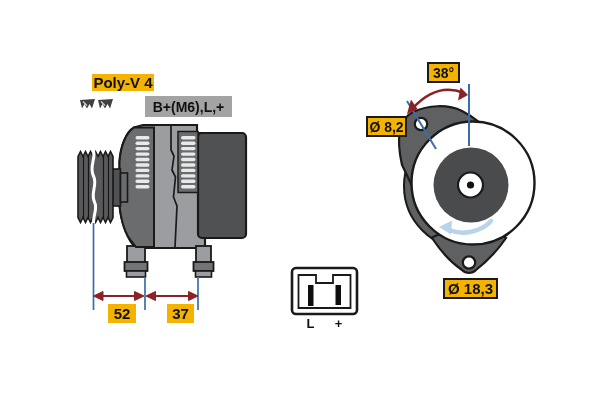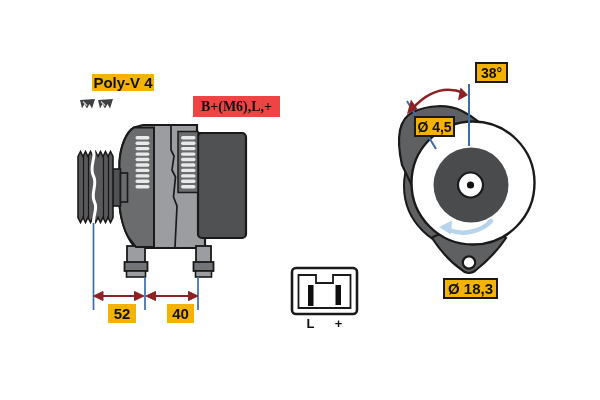--- a/index.html
+++ b/index.html
@@ -7,24 +7,24 @@
     position:relative;width:600px;height:400px;background:#ffffff;
     font-family:"Liberation Sans", sans-serif;overflow:hidden;
   }
   #drawing{position:absolute;left:0;top:0;}
   .lbl{
     position:absolute;display:flex;align-items:center;justify-content:center;
     font-weight:bold;color:#111;box-sizing:border-box;white-space:nowrap;
     line-height:1;
   }
   .yellow{background:#F5B301;}
-  .blue{background:#ef4444;font-family:Liberation Serif, serif;}
+  .blue{background:#a3a3a3;}
   .bordered{border:2px solid #1a1a1a;}
   .f15{font-size:15px;}
-  .f14{font-size:14px;margin-left:48px;}
+  .f14{font-size:14px;}
   .f13{font-size:13px;}
 </style>
 </head>
 <body>
 
 <div id="canvas">
 
 <svg id="drawing" width="600" height="400" viewBox="0 0 600 400">
 
   <g>
@@ -158,25 +158,25 @@
   </g>
 </svg>
 
 <div class="lbl yellow f15" style="left:92px;top:74px;width:62px;height:17px;">Poly-V 4</div>
 
 <div class="lbl blue f14" style="left:145px;top:96px;width:87px;height:21px;">B+(M6),L,+</div>
 
 
 <div class="lbl yellow f15" style="left:108px;top:304px;width:28px;height:19px;">52</div>
 
-<div class="lbl yellow f15" style="left:167px;top:304px;width:27px;height:19px;">40</div>
+<div class="lbl yellow f15" style="left:167px;top:304px;width:27px;height:19px;">37</div>
 
 <div class="lbl yellow bordered f14" style="left:427px;top:62px;width:33px;height:21px;">38°</div>
 
-<div class="lbl yellow bordered f14" style="left:366px;top:116px;width:41px;height:21px;">Ø 4,5</div>
+<div class="lbl yellow bordered f14" style="left:366px;top:116px;width:41px;height:21px;">Ø 8,2</div>
 
 <div class="lbl yellow bordered f15" style="left:443px;top:278px;width:55px;height:21px;">Ø 18,3</div>
 
 <div class="lbl f13" style="left:303px;top:315px;width:15px;height:16px;">L</div>
 
 <div class="lbl f13" style="left:331px;top:315px;width:15px;height:16px;">+</div>
 
 </div>
 
 </body></html>

